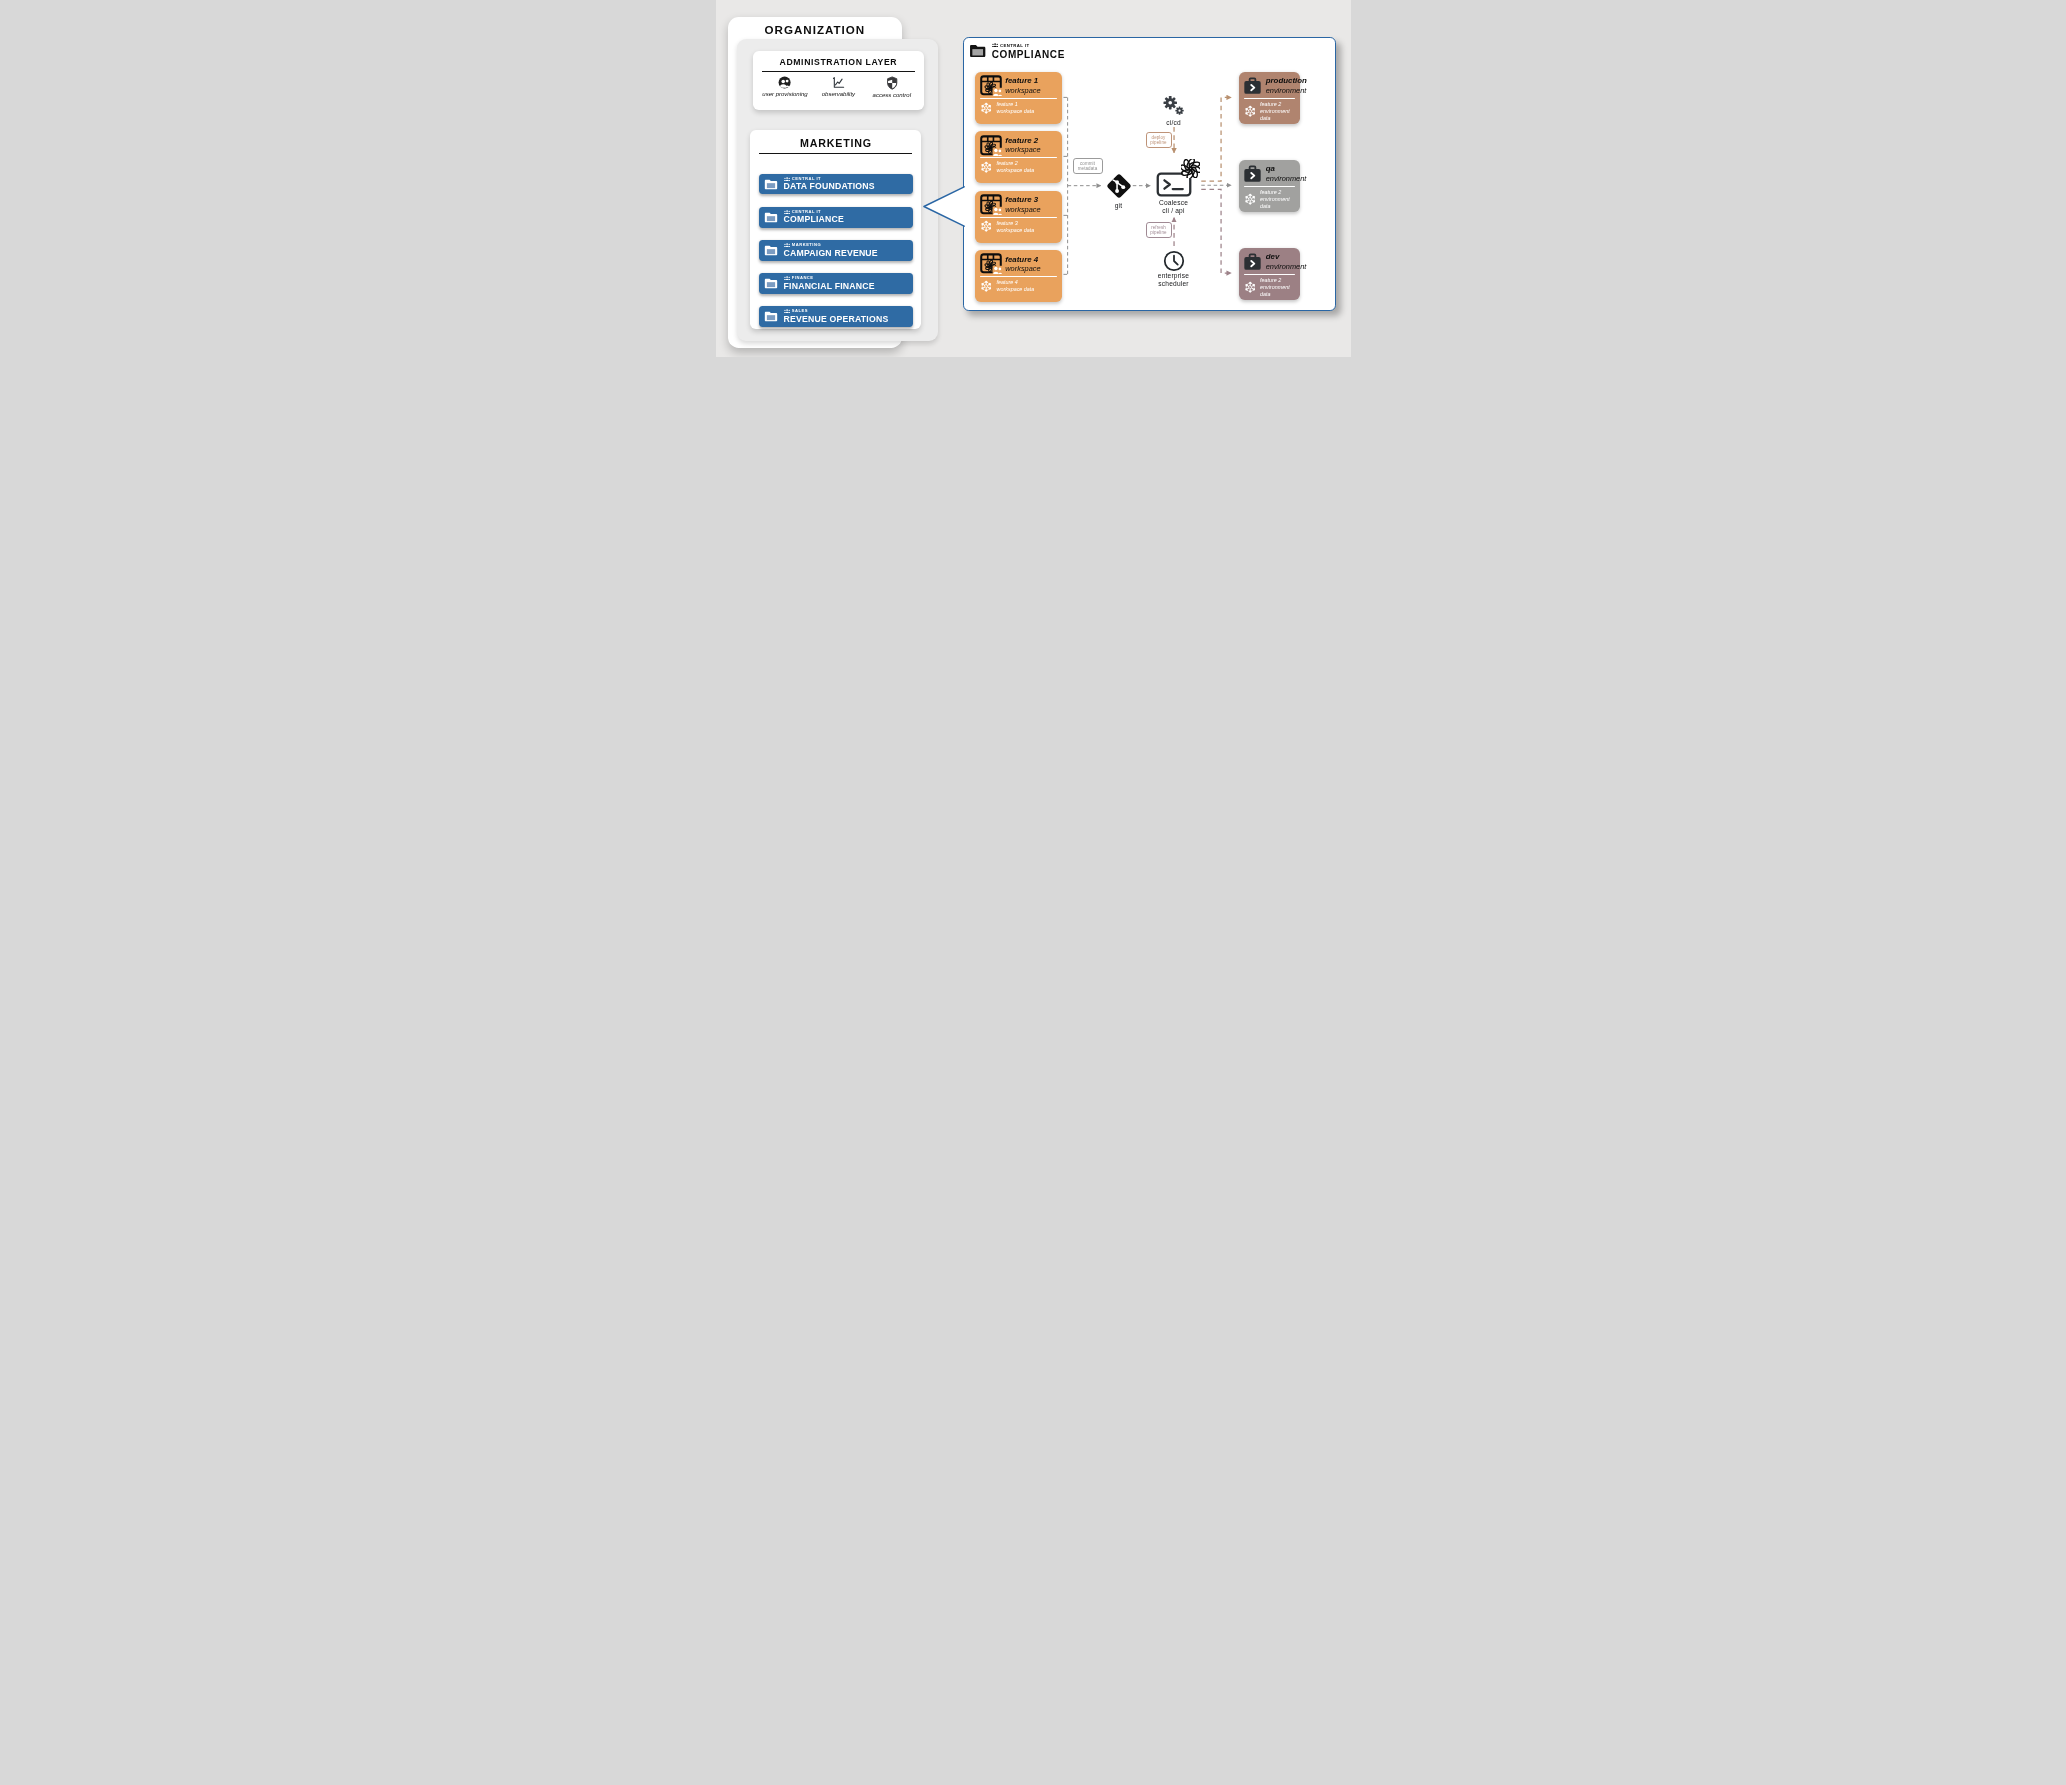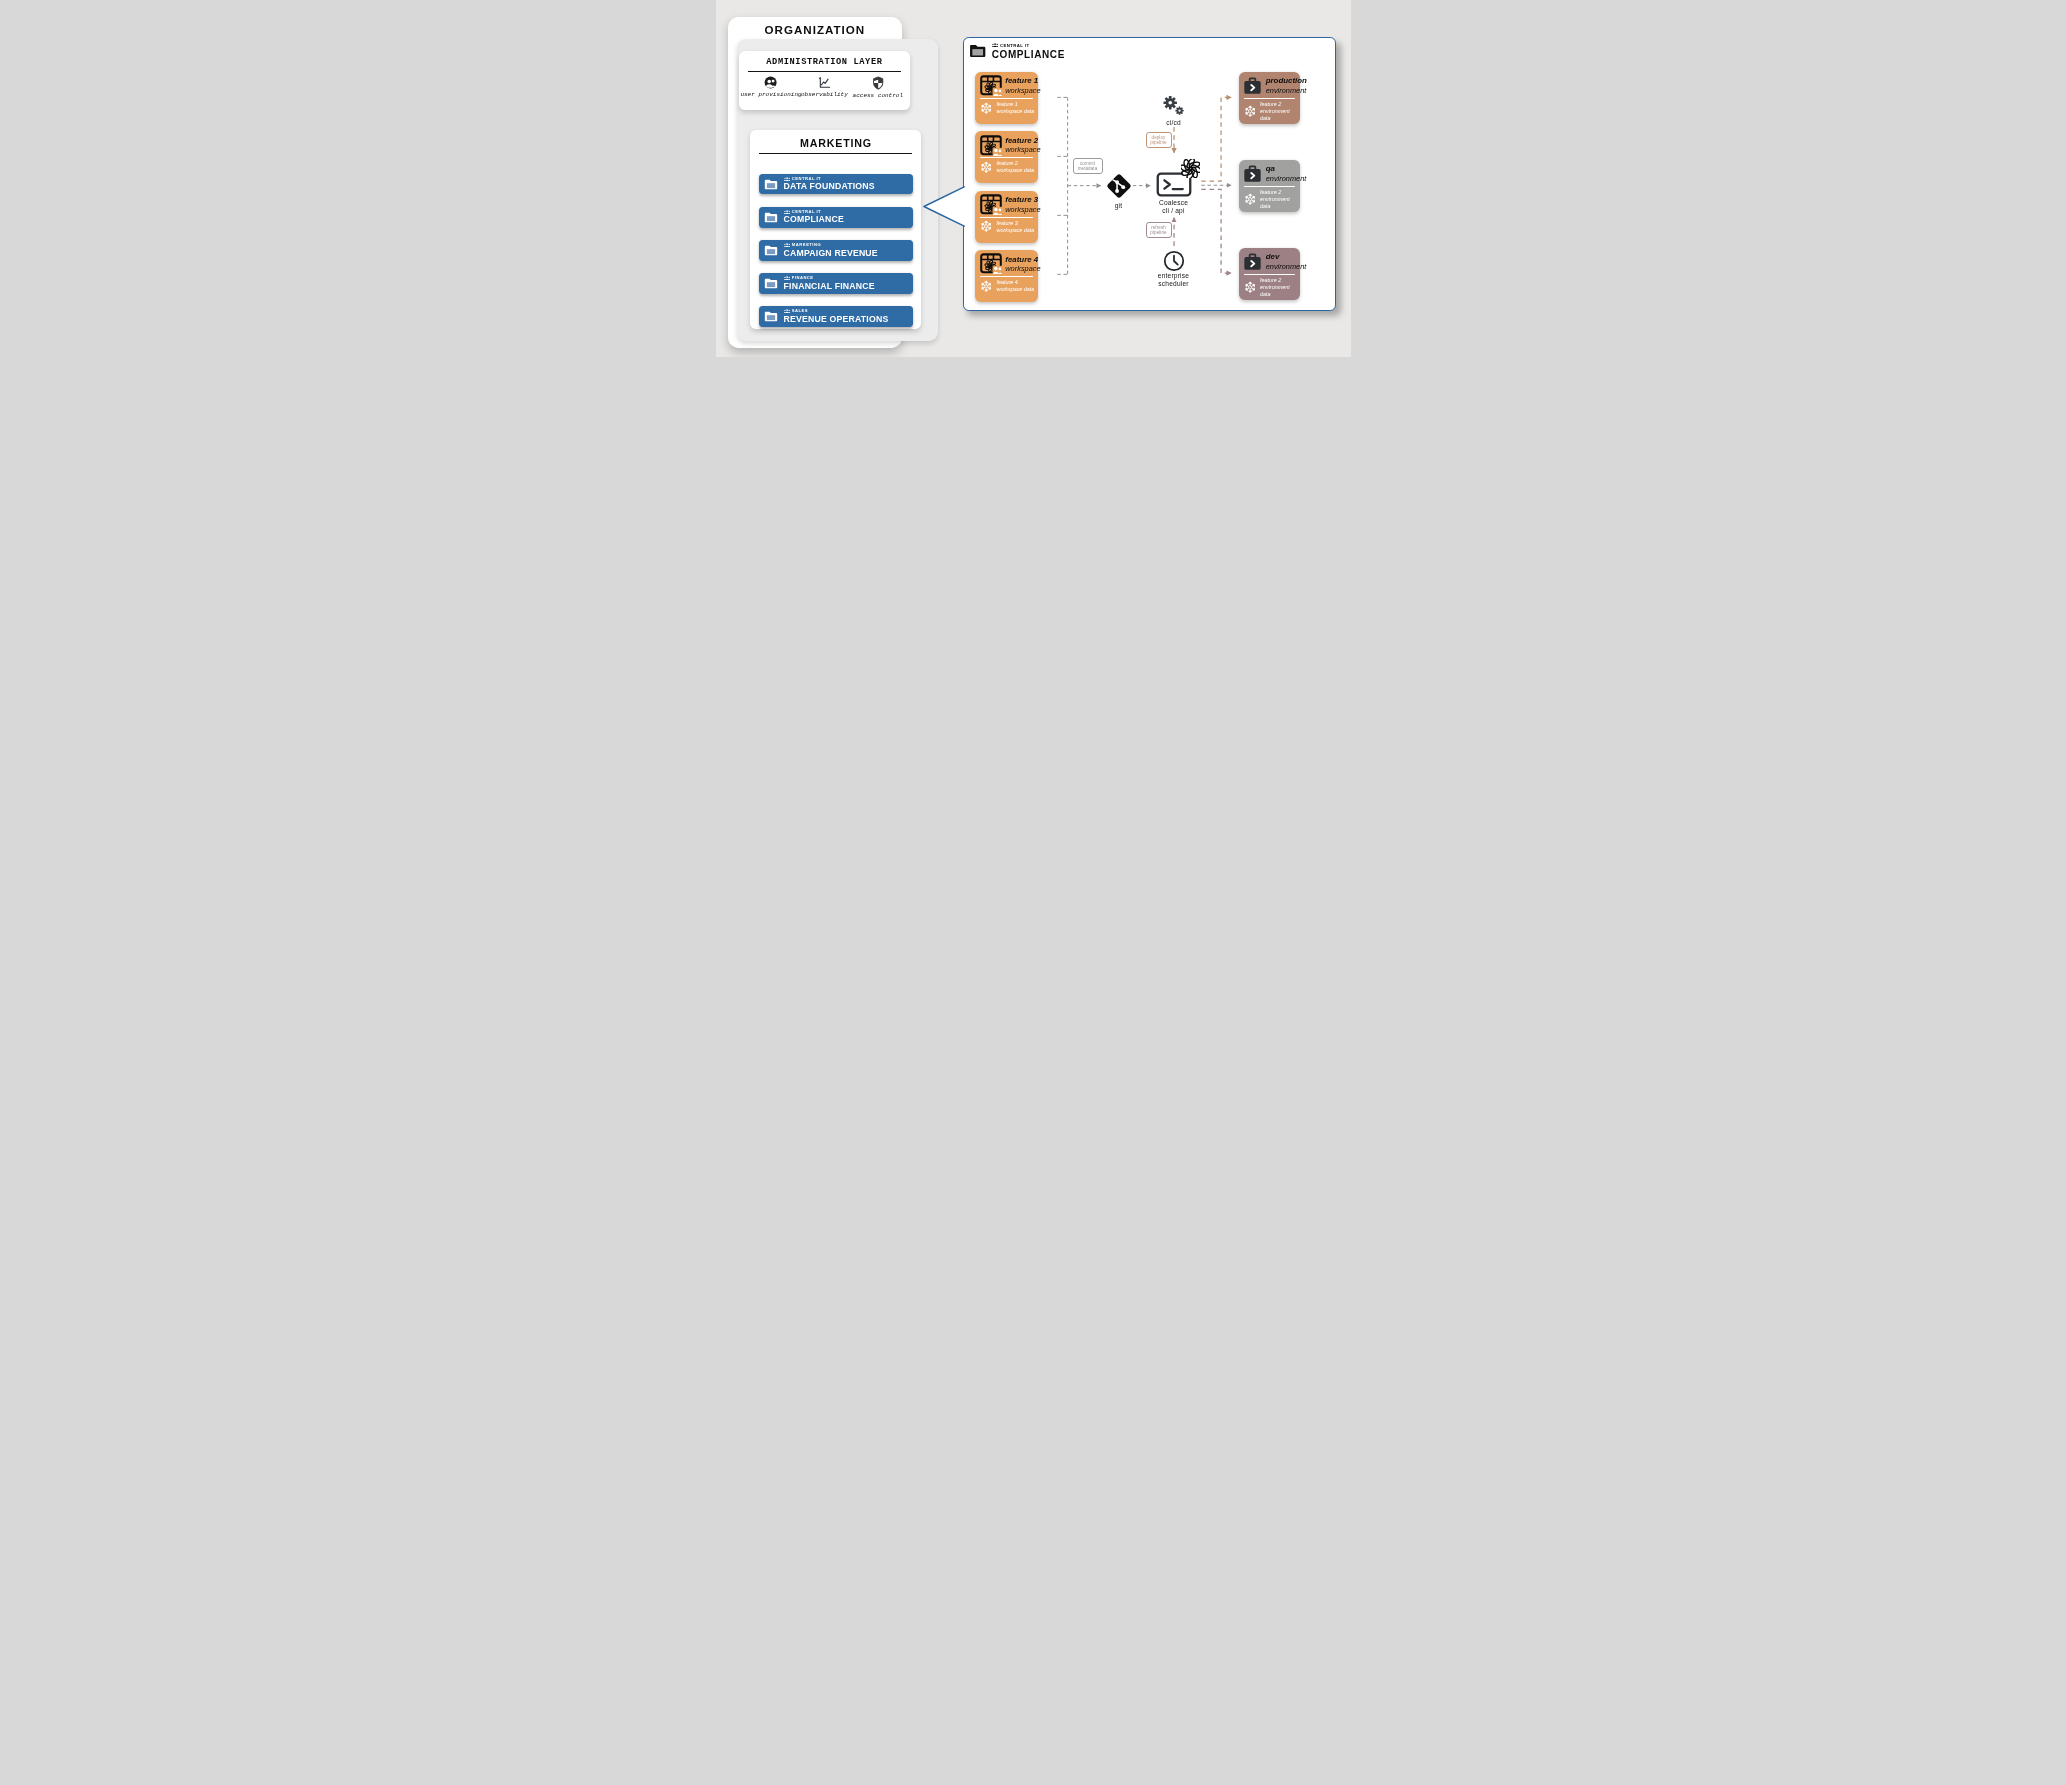--- a/index.html
+++ b/index.html
@@ -5,21 +5,21 @@
   html,body{margin:0;padding:0;background:#d8d8d8}
   .stage{position:relative;width:635px;height:357px;margin:0 auto;background:#E9E8E7;overflow:hidden;
          font-family:"Liberation Sans","DejaVu Sans",sans-serif;color:#141414;}
   
   .org-card{position:absolute;left:12.4px;top:17.4px;width:174px;height:331px;background:#fff;border-radius:10.7px;
             box-shadow:0 4.1px 10px rgba(0,0,0,.22);}
   .org-title{margin-top:5.8px;text-align:center;font-size:11.6px;font-weight:600;letter-spacing:1px;color:#0d0d0d}
   .org-inner{position:absolute;left:9px;top:21.5px;width:201px;height:302px;background:#ECECEC;border-radius:9px;
              box-shadow:0 2.5px 5.8px rgba(0,0,0,.14);}
   .white-card{position:absolute;background:#fff;border-radius:5.8px;box-shadow:0 2.1px 5px rgba(0,0,0,.16);}
-  .admin-card{left:2px;top:12.4px;width:171px;height:59px;font-family:Liberation Mono, monospace;}
+  .admin-card{left:16px;top:12.4px;width:171px;height:59px;}
   .projects-card{left:13.6px;top:91px;width:171px;height:199px;}
   .card-title{margin-top:5.4px;text-align:center;font-size:8.7px;font-weight:600;letter-spacing:0.6px;color:#0d0d0d}
   .projects-card .card-title{margin-top:7px;font-size:10.7px;letter-spacing:0.8px;}
   .rule{height:0.8px;background:#141414;margin:4.1px 9px 0 9px}
   .admin-row{display:flex;justify-content:space-between;padding:4.1px 5.8px 0 5.8px}
   .admin-item{width:33%;display:flex;flex-direction:column;align-items:center}
   .admin-item .lbl{font-style:italic;font-size:6px;margin-top:2.1px;color:#101010;white-space:nowrap}
   .proj-list{margin-top:20px}
   .proj-btn{position:relative;height:20.7px;margin:0 8.3px 12.4px 8.3px;border-radius:3.7px;background:#2F6BA4;
             display:flex;align-items:center;padding-left:5px;box-shadow:0 1.7px 2.9px rgba(0,0,0,.3);cursor:pointer}
@@ -29,21 +29,21 @@
   
   .dp{position:absolute;left:247px;top:37px;width:373px;height:274px;background:#fff;border:1.2px solid #2A66A4;
       border-radius:5.8px;box-shadow:4.1px 5px 6.6px rgba(0,0,0,.28);box-sizing:border-box;}
   .wedge{position:absolute;left:203px;top:185px;}
   .dp-header{position:absolute;left:5.8px;top:5px;display:flex;align-items:flex-start}
   .dp-head-txt{margin-left:5px}
   .dp-team{display:flex;align-items:center;gap:2.1px;font-size:4.3px;font-weight:700;letter-spacing:0.4px;color:#0d0d0d}
   .dp-title{font-size:10px;font-weight:600;letter-spacing:0.6px;color:#0d0d0d;margin-top:0.8px}
   .ws-col{position:absolute;left:11.6px;top:34px;display:flex;flex-direction:column;gap:7.4px}
   .env-col{position:absolute;left:275px;top:34px;display:flex;flex-direction:column;gap:36px}
-  .dcard{position:relative;width:63px;height:52px;border-radius:5.8px;box-shadow:0 1.7px 3.7px rgba(0,0,0,.22)}
+  .dcard{position:relative;width:87px;height:52px;border-radius:5.8px;box-shadow:0 1.7px 3.7px rgba(0,0,0,.22)}
   .env-col .dcard{width:61px}
   .dcard-top{position:absolute;left:4.5px;right:1.7px;top:2.1px;height:23.6px;display:flex;align-items:center}
   .dcard-names{margin-left:3.7px;color:#0e0e0e;line-height:1}
   .dcard-name{font-size:7.9px;font-weight:700;font-style:italic}
   .dcard-type{font-size:7.4px;font-style:italic;margin-top:1.7px}
   .dcard-sep{position:absolute;left:5px;right:5px;top:26px;height:1px;background:#fff;border-radius:0.8px}
   .dcard-bottom{position:absolute;left:5.4px;right:2.1px;top:29px;display:flex;align-items:center;gap:3.7px;color:#fff}
   .dcard-lines{font-size:5.4px;font-style:italic;line-height:6.8px}
   .flow-label{position:absolute;left:181px;width:58px;text-align:center;font-size:6.6px;letter-spacing:0.2px;color:#17181a}
   .git-label{position:absolute;left:130px;width:50px;text-align:center;font-size:6.6px;letter-spacing:0.2px;color:#17181a}

